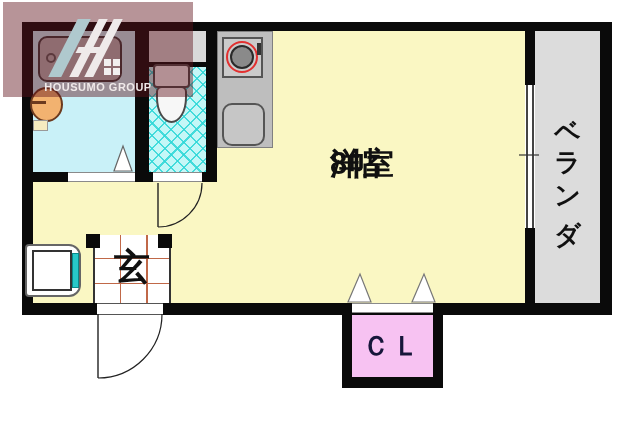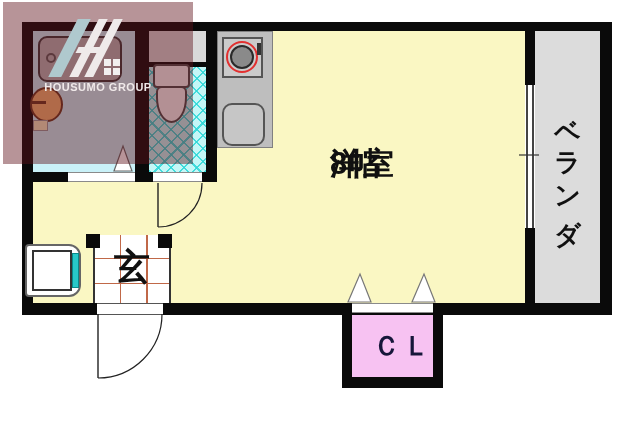--- a/index.html
+++ b/index.html
@@ -60,26 +60,26 @@
                      repeating-linear-gradient(180deg,transparent 0 23px,#C06848 23px 24.5px);}
   .genkan-post-l{left:86px;top:234px;width:14px;height:14px;background:#0a0a0a;}
   .genkan-post-r{left:158px;top:234px;width:14px;height:14px;background:#0a0a0a;}
   .sliding-door{left:526px;top:85px;width:8px;height:143px;background:#fff;
                 border-left:2px solid #444;border-right:2px solid #444;}
   
   .label{color:#101010;font-weight:bold;}
   .main-room-label{left:330px;top:146px;width:120px;text-align:center;font-size:31px;line-height:35px;letter-spacing:2px;}
   .veranda-label{left:551px;top:101px;height:160px;font-size:26px;letter-spacing:4px;
                  writing-mode:vertical-rl;text-orientation:upright;}
-  .cl-label{left:352px;top:328px;width:81px;text-align:right;font-size:27px;letter-spacing:3px;color:#16163a;}
+  .cl-label{left:352px;top:328px;width:81px;text-align:center;font-size:27px;letter-spacing:3px;color:#16163a;}
   .genkan-label{left:93px;top:243px;width:78px;text-align:center;font-size:36px;}
   
   #symbols{position:absolute;left:0;top:0;width:640px;height:421px;pointer-events:none;}
   
-  .watermark{left:3px;top:2px;width:190px;height:162px;background:rgba(95,18,26,0.45);}
+  .watermark{left:3px;top:2px;width:190px;height:95px;background:rgba(95,18,26,0.45);}
   .watermark div{position:absolute;}
   .logo-slash-blue{left:60px;top:17px;width:13px;height:58px;background:#AFC9CE;transform:skewX(-27deg);}
   .logo-slash-white1{left:81px;top:17px;width:9px;height:58px;background:#EFEAEA;transform:skewX(-27deg);}
   .logo-slash-white2{left:96px;top:17px;width:9px;height:58px;background:#EFEAEA;transform:skewX(-27deg);}
   .logo-crossbar{left:74px;top:45px;width:26px;height:6px;background:#EFEAEA;transform:skewX(-27deg);}
   .logo-sq{width:7px;height:7px;background:#F2EFEF;}
   .sq1{left:101px;top:57px;}.sq2{left:110px;top:57px;}.sq3{left:101px;top:66px;}.sq4{left:110px;top:66px;}
   .watermark-text{left:0;top:79px;width:100%;text-align:center;font-size:11px;font-weight:bold;
                   color:#F0E9E9;letter-spacing:0.5px;}
 </style>

